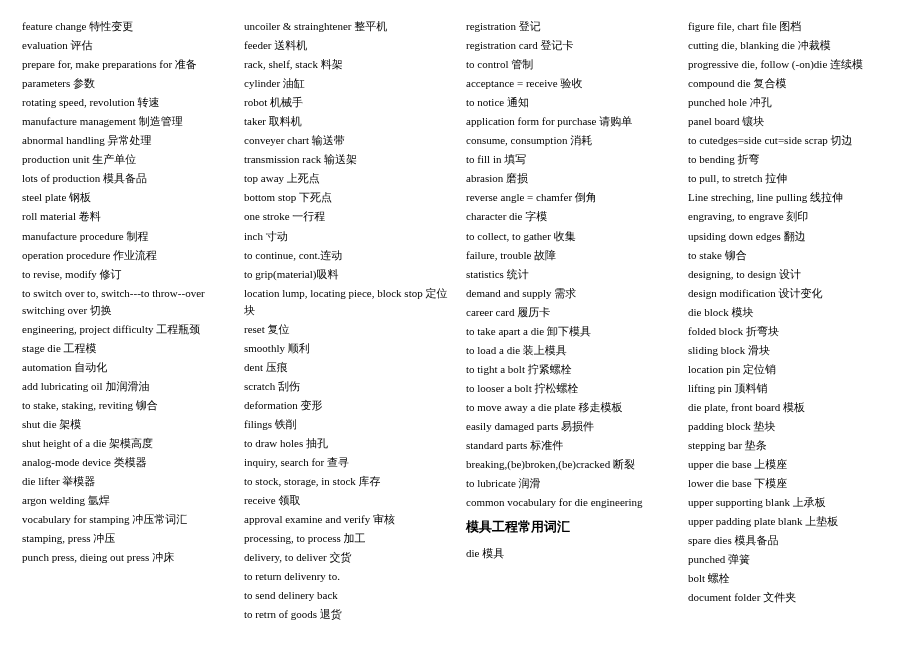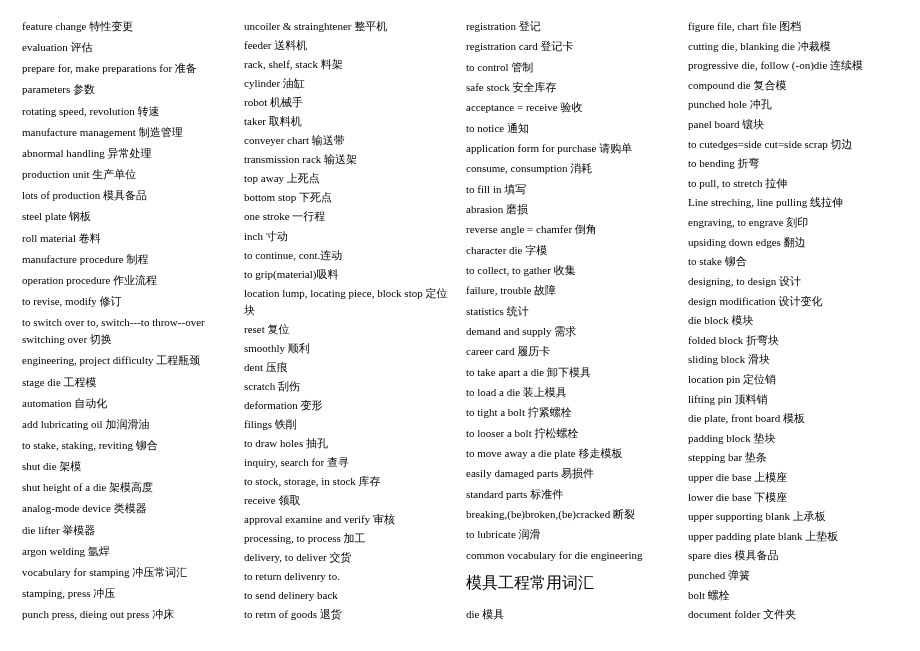--- a/index.html
+++ b/index.html
@@ -14,21 +14,20 @@
     }
     .columns-wrapper {
       display: grid;
       grid-template-columns: repeat(4, 1fr);
       gap: 0 12px;
     }
     .col {
       display: flex;
       flex-direction: column;
       gap: 2px;
-      justify-content: space-between;
     }
     .entry {
       line-height: 1.55;
       font-size: 11px;
     }
   </style>
 </head>
 <body>
 
 <div class="columns-wrapper">
@@ -92,21 +91,20 @@
       <div class="entry">processing, to process 加工</div>
       <div class="entry">delivery, to deliver 交货</div>
       <div class="entry">to return delivenry to.</div>
       <div class="entry">    to send delinery back</div>
       <div class="entry">    to retrn of goods 退货</div>
     </div>
     <div class="col">
       <div class="entry">registration 登记</div>
       <div class="entry">registration card 登记卡</div>
       <div class="entry">to control 管制</div>
-      <div class="entry">safe stock 安全库存</div>
       <div class="entry">acceptance = receive 验收</div>
       <div class="entry">to notice 通知</div>
       <div class="entry">application form for purchase 请购单</div>
       <div class="entry">consume, consumption 消耗</div>
       <div class="entry">to fill in 填写</div>
       <div class="entry">abrasion 磨损</div>
       <div class="entry">reverse angle = chamfer 倒角</div>
       <div class="entry">character die 字模</div>
       <div class="entry">to collect, to gather 收集</div>
       <div class="entry">failure, trouble 故障</div>
@@ -116,21 +114,21 @@
       <div class="entry">to take apart a die 卸下模具</div>
       <div class="entry">to load a die 装上模具</div>
       <div class="entry">to tight a bolt 拧紧螺栓</div>
       <div class="entry">to looser a bolt 拧松螺栓</div>
       <div class="entry">to move away a die plate 移走模板</div>
       <div class="entry">easily damaged parts 易损件</div>
       <div class="entry">standard parts 标准件</div>
       <div class="entry">breaking,(be)broken,(be)cracked 断裂</div>
       <div class="entry">to lubricate 润滑</div>
       <div class="entry">common vocabulary for die engineering</div>
-      <div class="entry" style="font-weight: normal; font-size: 16px; margin-top: 4px;">模具工程常用词汇</div>
+      <div class="entry" style="font-weight: bold; font-size: 13px; margin-top: 4px;">模具工程常用词汇</div>
       <div class="entry" style="height: 4px;"></div>
       <div class="entry">die 模具</div>
     </div>
     <div class="col">
       <div class="entry">figure file, chart file 图档</div>
       <div class="entry">cutting die, blanking die 冲裁模</div>
       <div class="entry">progressive die, follow (-on)die 连续模</div>
       <div class="entry">compound die 复合模</div>
       <div class="entry">punched hole 冲孔</div>
       <div class="entry">panel board 镶块</div>

